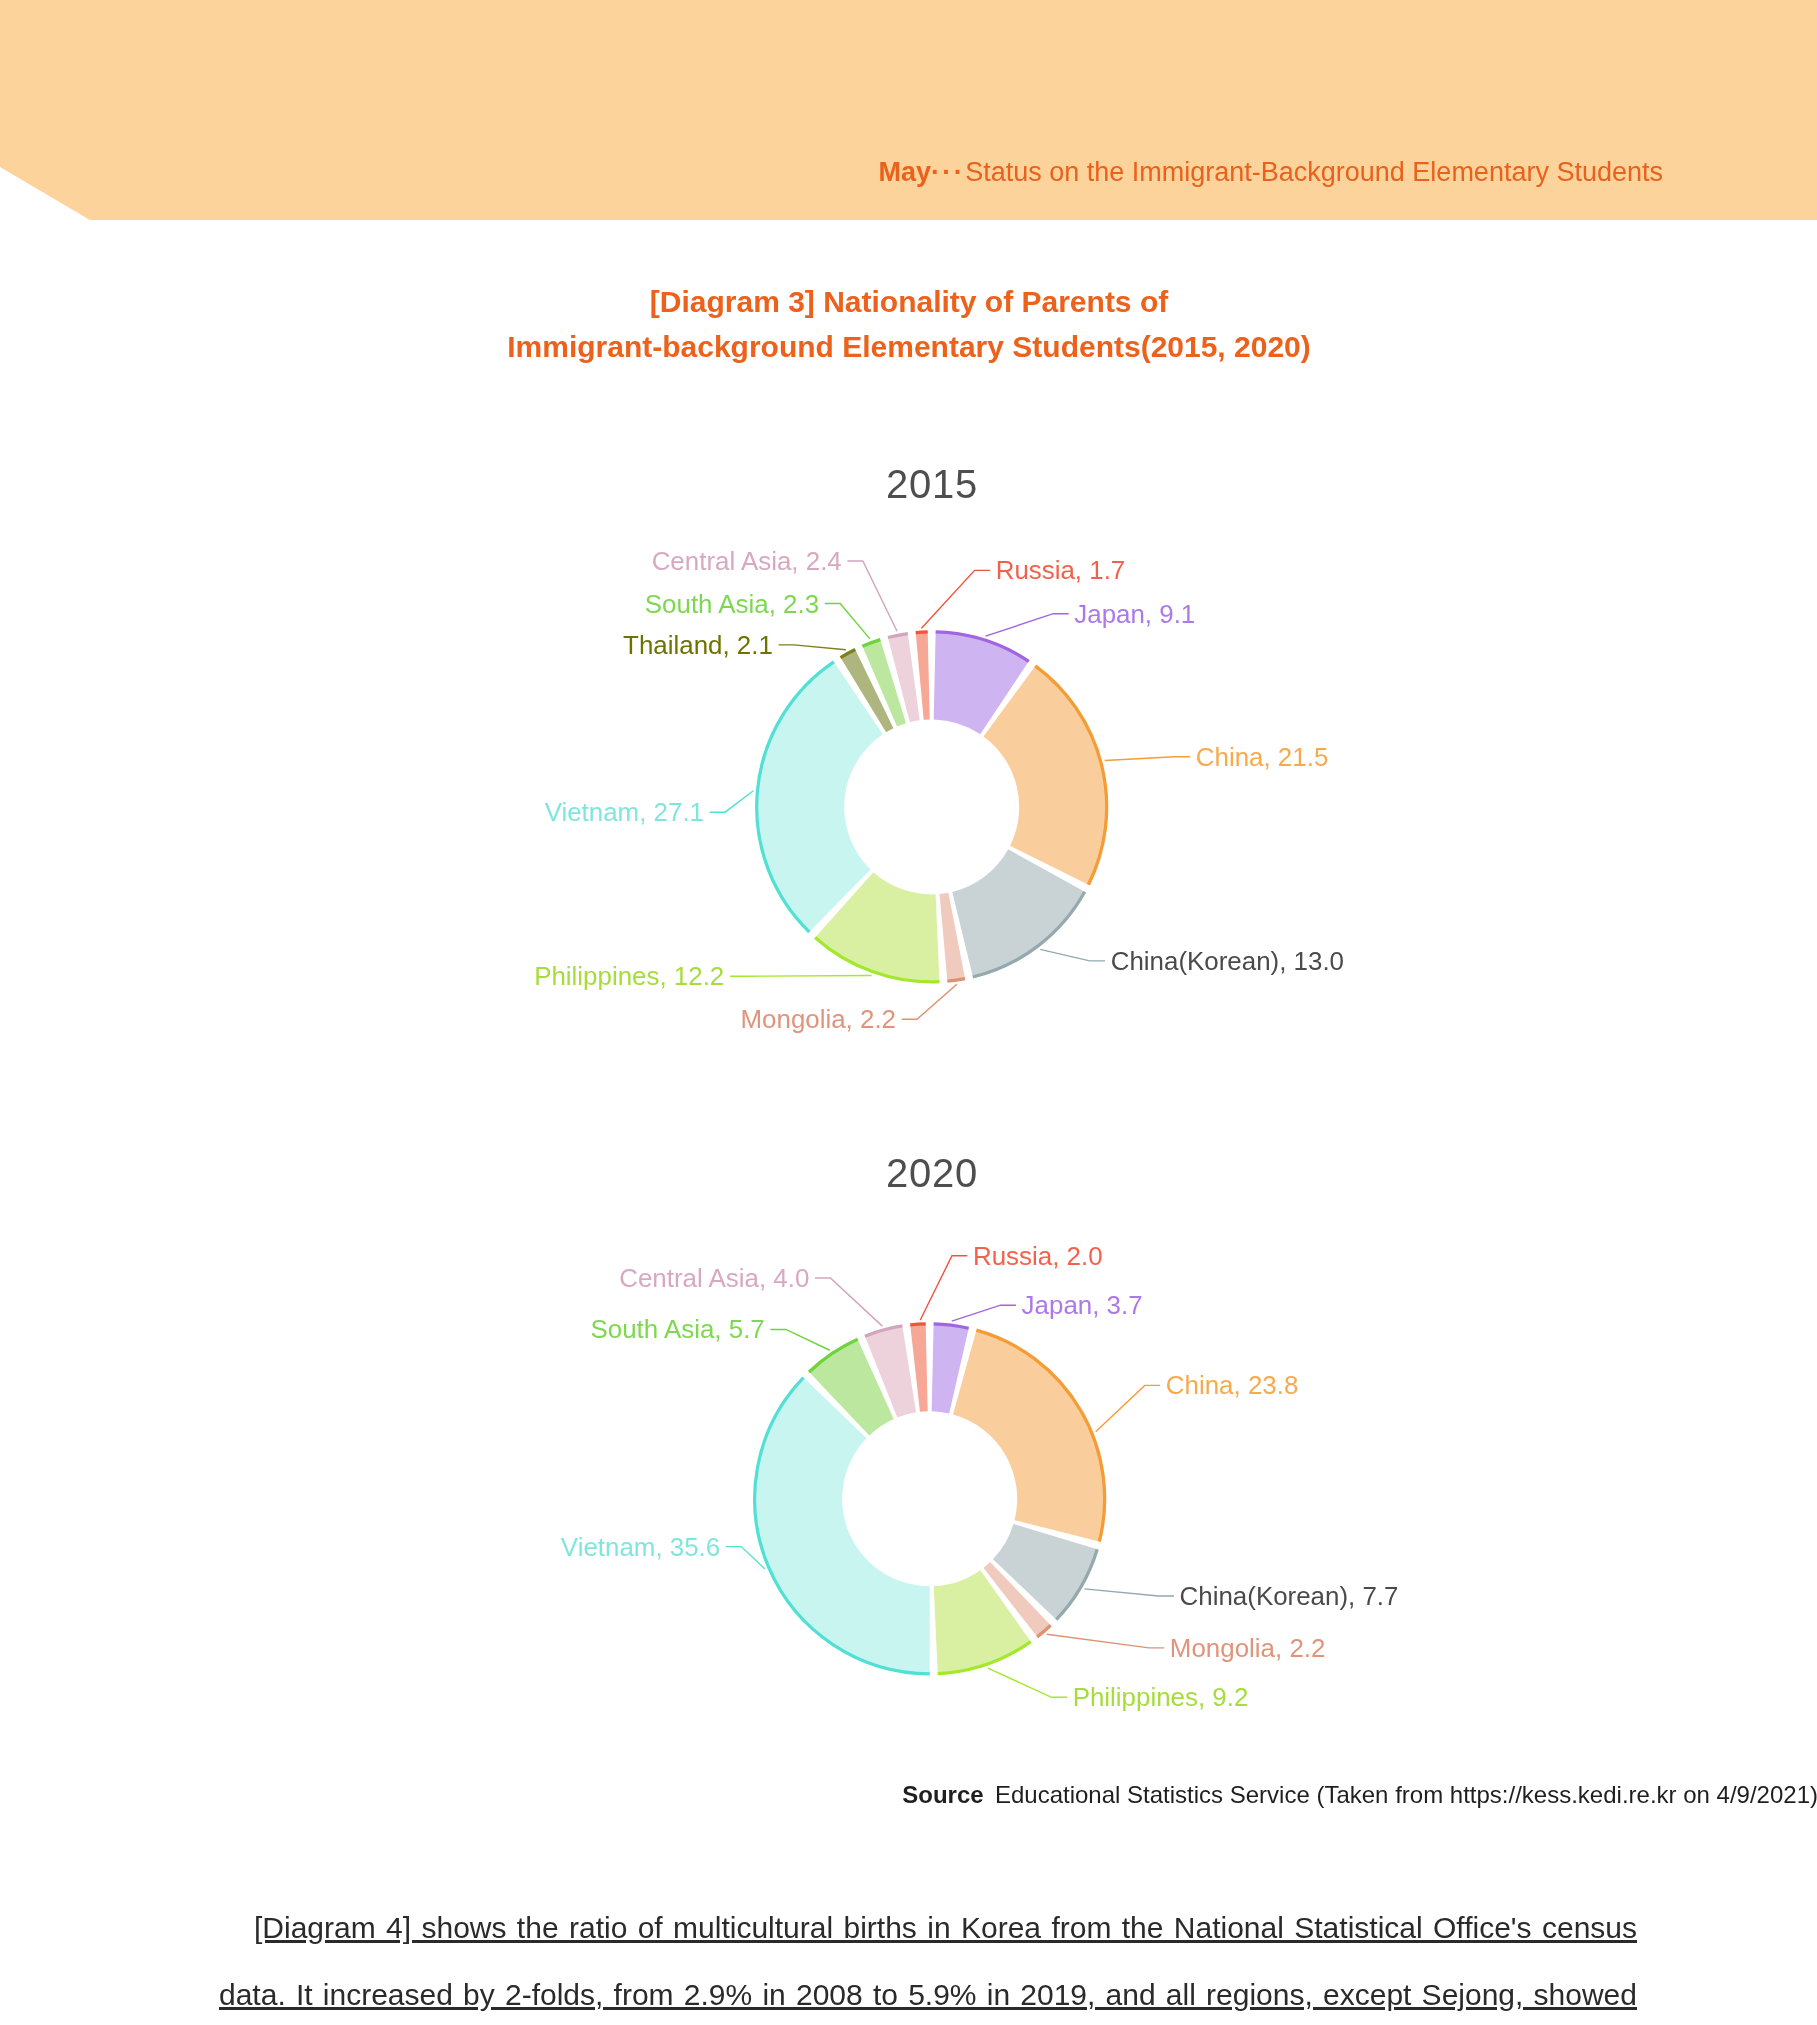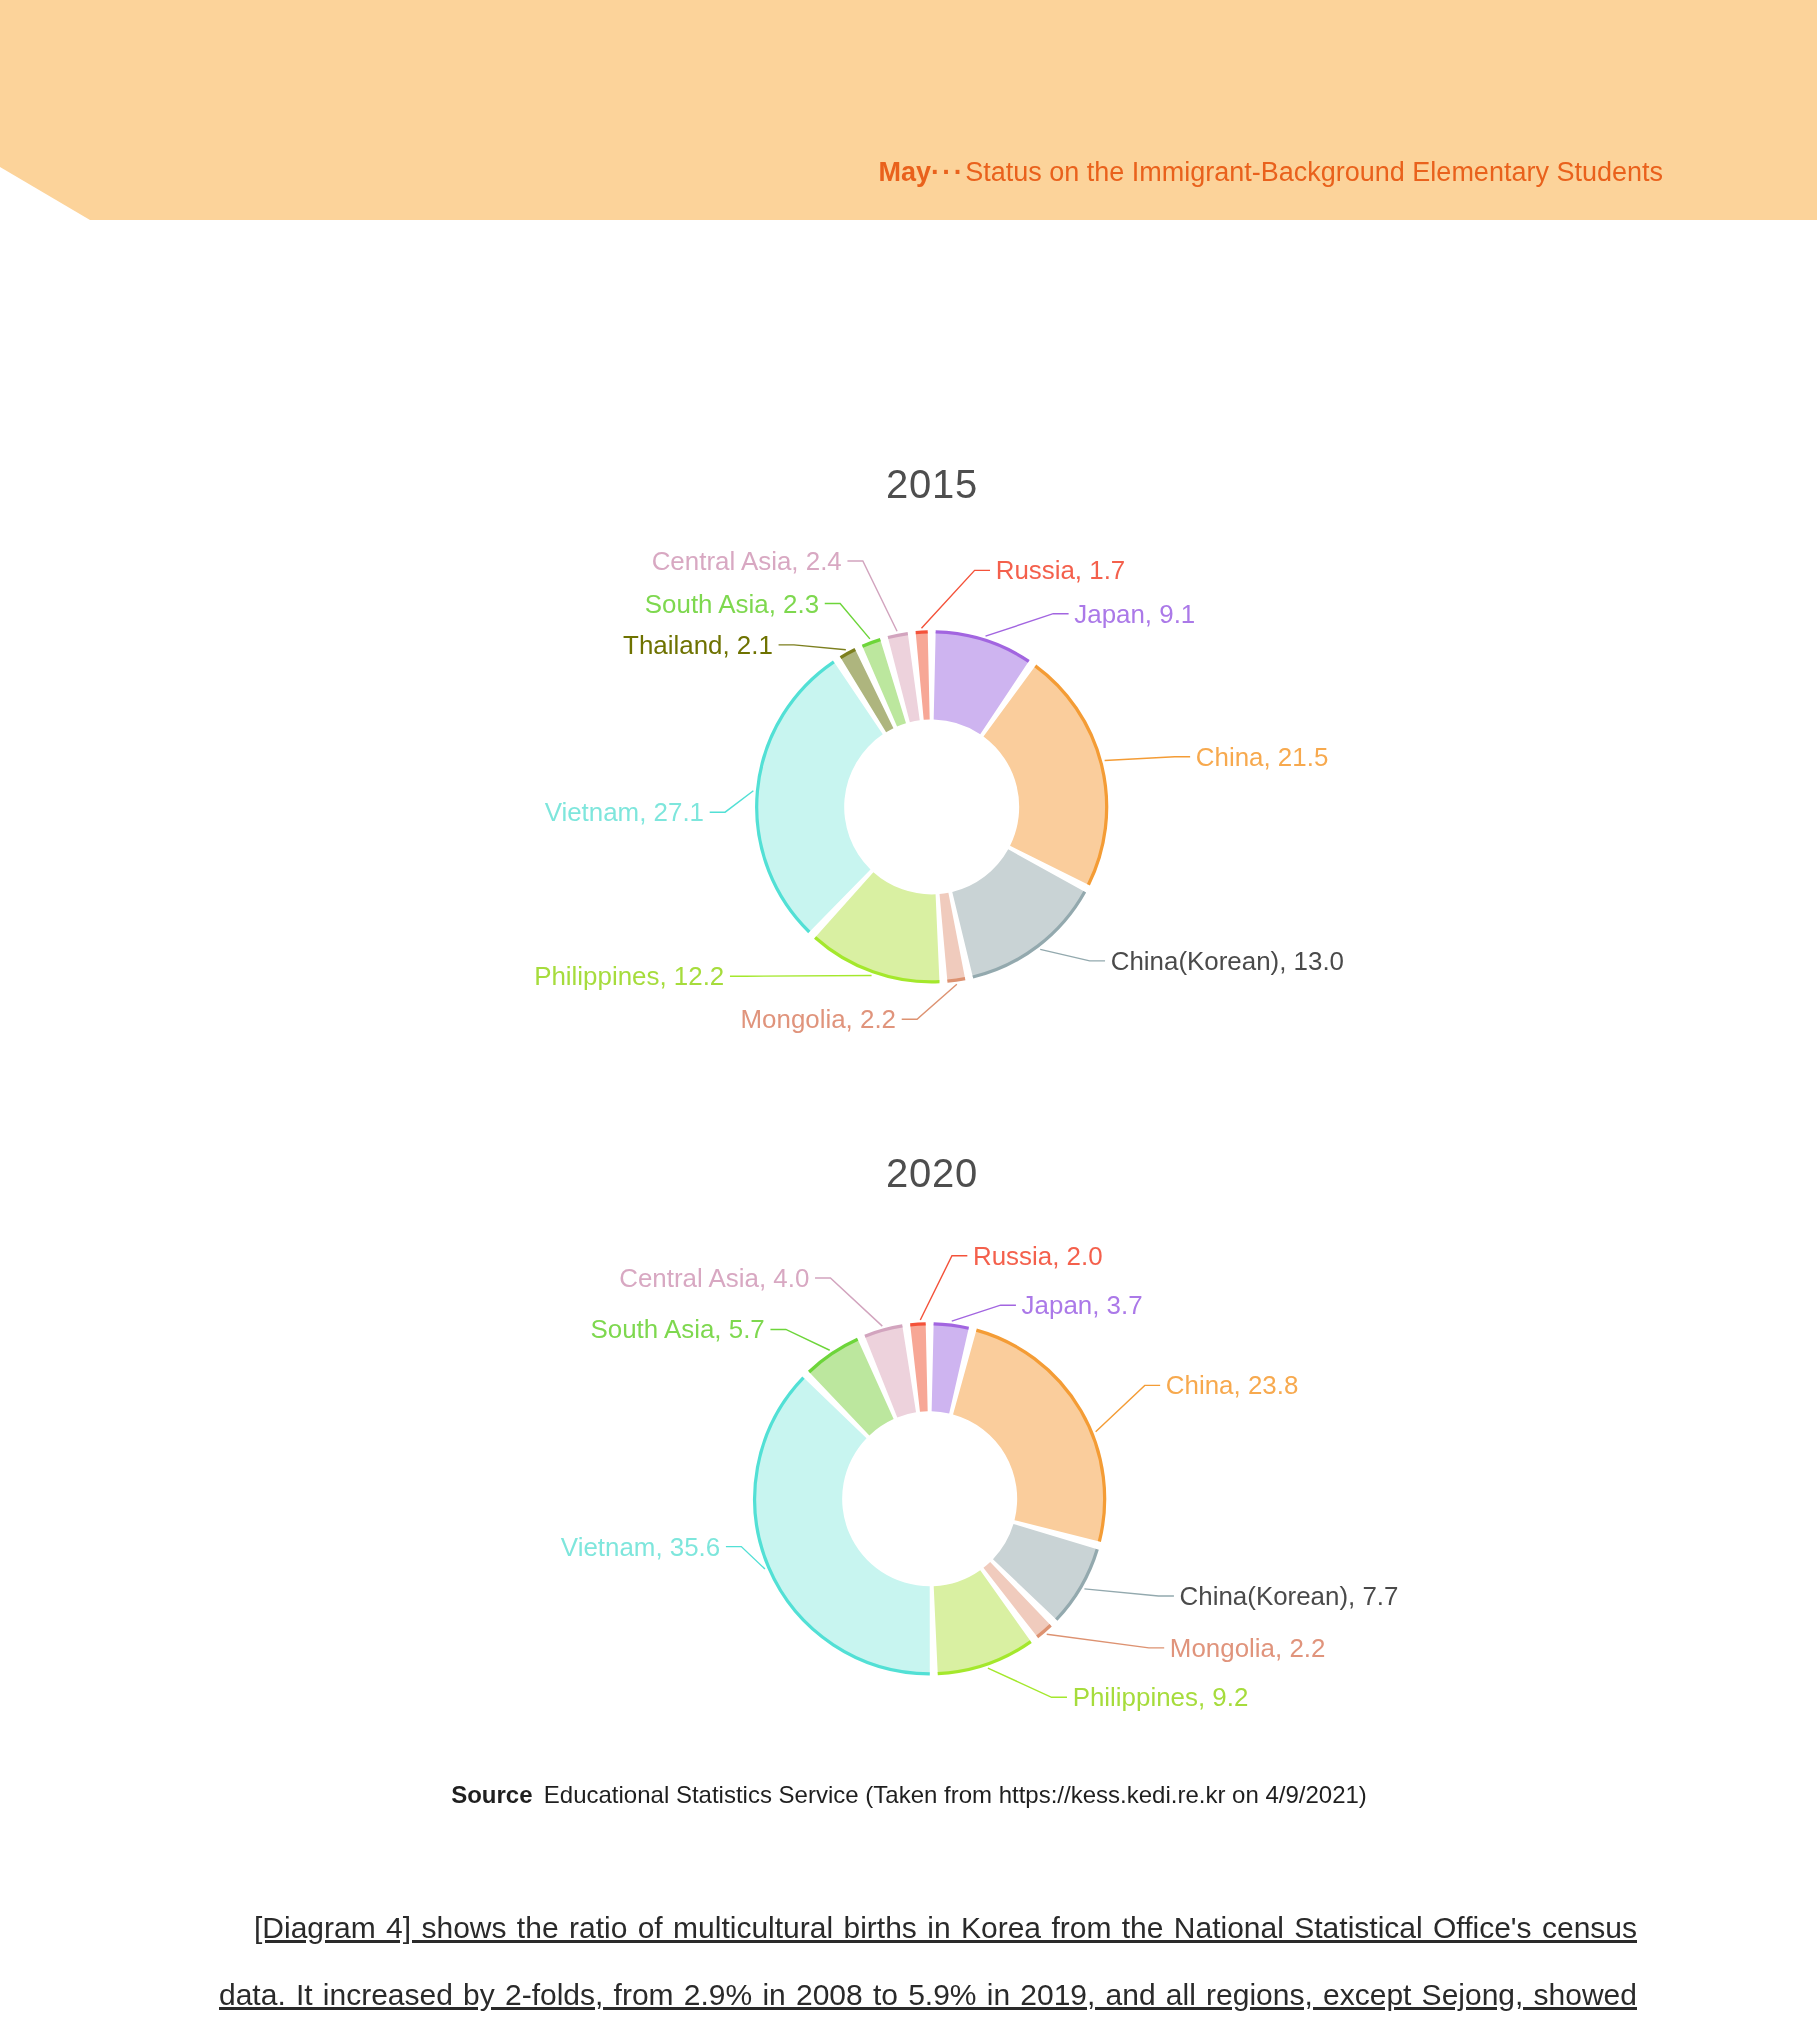--- a/index.html
+++ b/index.html
@@ -15,39 +15,43 @@
   .diagram-title{position:absolute;left:0;top:279px;width:1818px;text-align:center;
                  font-size:30px;line-height:45px;font-weight:700;color:#EC611B;}
   
   .year-title{position:absolute;left:23px;width:1818px;text-align:center;
               font-size:40px;font-weight:500;color:#4E4E4E;letter-spacing:0.8px;}
   .year-2015{top:462px;}
   .year-2020{top:1151px;}
   
   .charts{position:absolute;left:0;top:0;width:1818px;height:2488px;pointer-events:none;}
   
-  .source-line{position:absolute;left:0;top:1781px;width:1818px;text-align:center;
+  .source-line{position:absolute;left:0;top:1781px;width:1818px;text-align:right;
                font-size:24px;color:#1F1F1F;}
   .source-line .source-label{font-weight:700;margin-right:11.3px;}
   
   .paragraph{position:absolute;left:219px;top:1894px;width:1418px;
              font-size:30px;line-height:67px;color:#2A2A2A;}
   .paragraph .pline{text-align:justify;text-align-last:justify;text-decoration:underline;}
   .paragraph .pline.first{text-indent:35px;}
 </style>
 </head>
 <body>
 
 <div class="page">
 
   <div class="band-top"></div>
   <div class="header-text">
     <span class="month">May</span><span class="sep">···</span><span>Status on the Immigrant-Background Elementary Students</span>
   </div>
 
+  <div class="diagram-title">
+    <div>[Diagram 3] Nationality of Parents of</div>
+    <div>Immigrant-background Elementary Students(2015, 2020)</div>
+  </div>
 
   <div class="year-title year-2015">2015</div>
   <div class="year-title year-2020">2020</div>
 
   <svg id="charts-svg" class="charts" viewBox="0 0 4488 6142" xmlns="http://www.w3.org/2000/svg">
       <path d="M 2309.8009281034415 1560.1111927725942 A 432 432 0 0 1 2539.692792657536 1632.5958192396315 L 2419.8463963287677 1812.2979096198158 A 216 216 0 0 0 2304.900464051721 1776.055596386297 Z" fill="#CEB4F0"></path>
       <path d="M 2309.8009281034415 1560.1111927725942 A 432 432 0 0 1 2539.692792657536 1632.5958192396315" fill="none" stroke="#A265E0" stroke-width="8"></path>
       <polyline points="2432.9119633808887,1570.4571077692838 2600,1515 2638,1515" fill="none" stroke="#A265E0" stroke-width="3.5"></polyline>
       <text x="2652" y="1515" fill="#AB79E8" font-size="64" font-weight="500" text-anchor="start" dominant-baseline="central" font-family="&quot;Liberation Sans&quot;, sans-serif">Japan, 9.1</text>
       <path d="M 2555.749693241263 1643.8389820686411 A 432 432 0 0 1 2686.9732651688882 2184.030445618733 L 2493.486632584444 2088.0152228093666 A 216 216 0 0 0 2427.8748466206316 1817.9194910343206 Z" fill="#FACD9C"></path>

